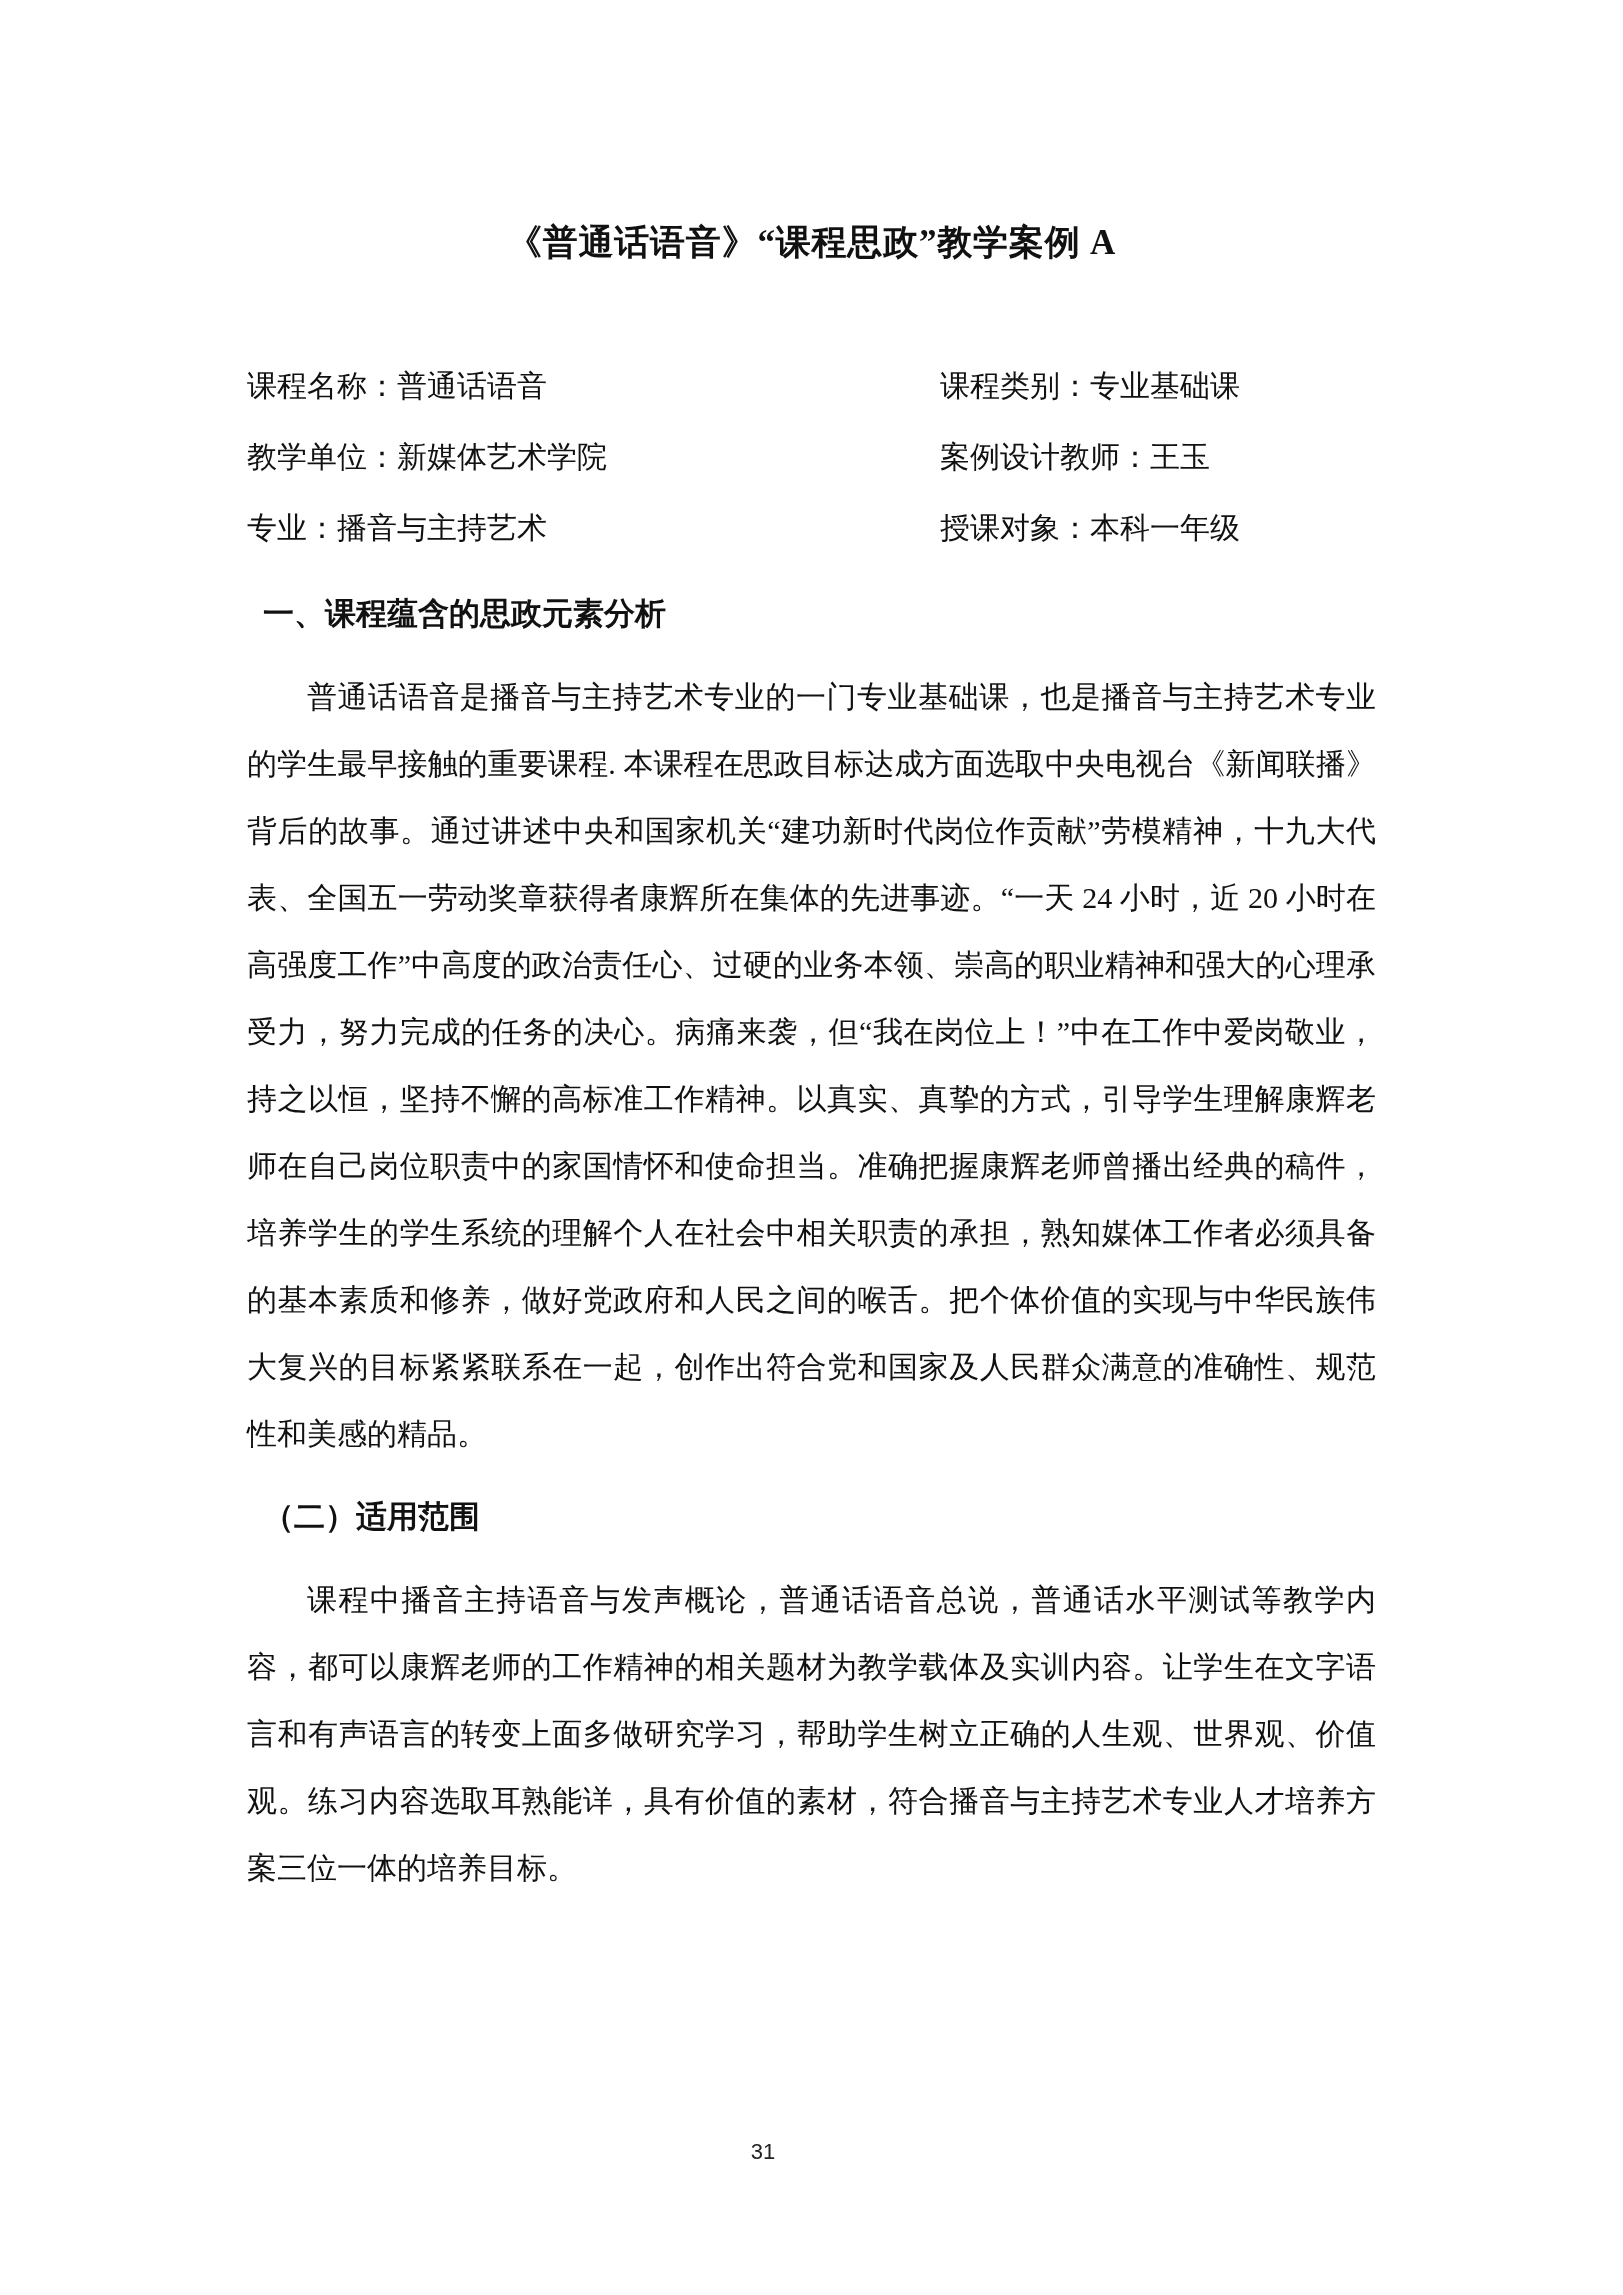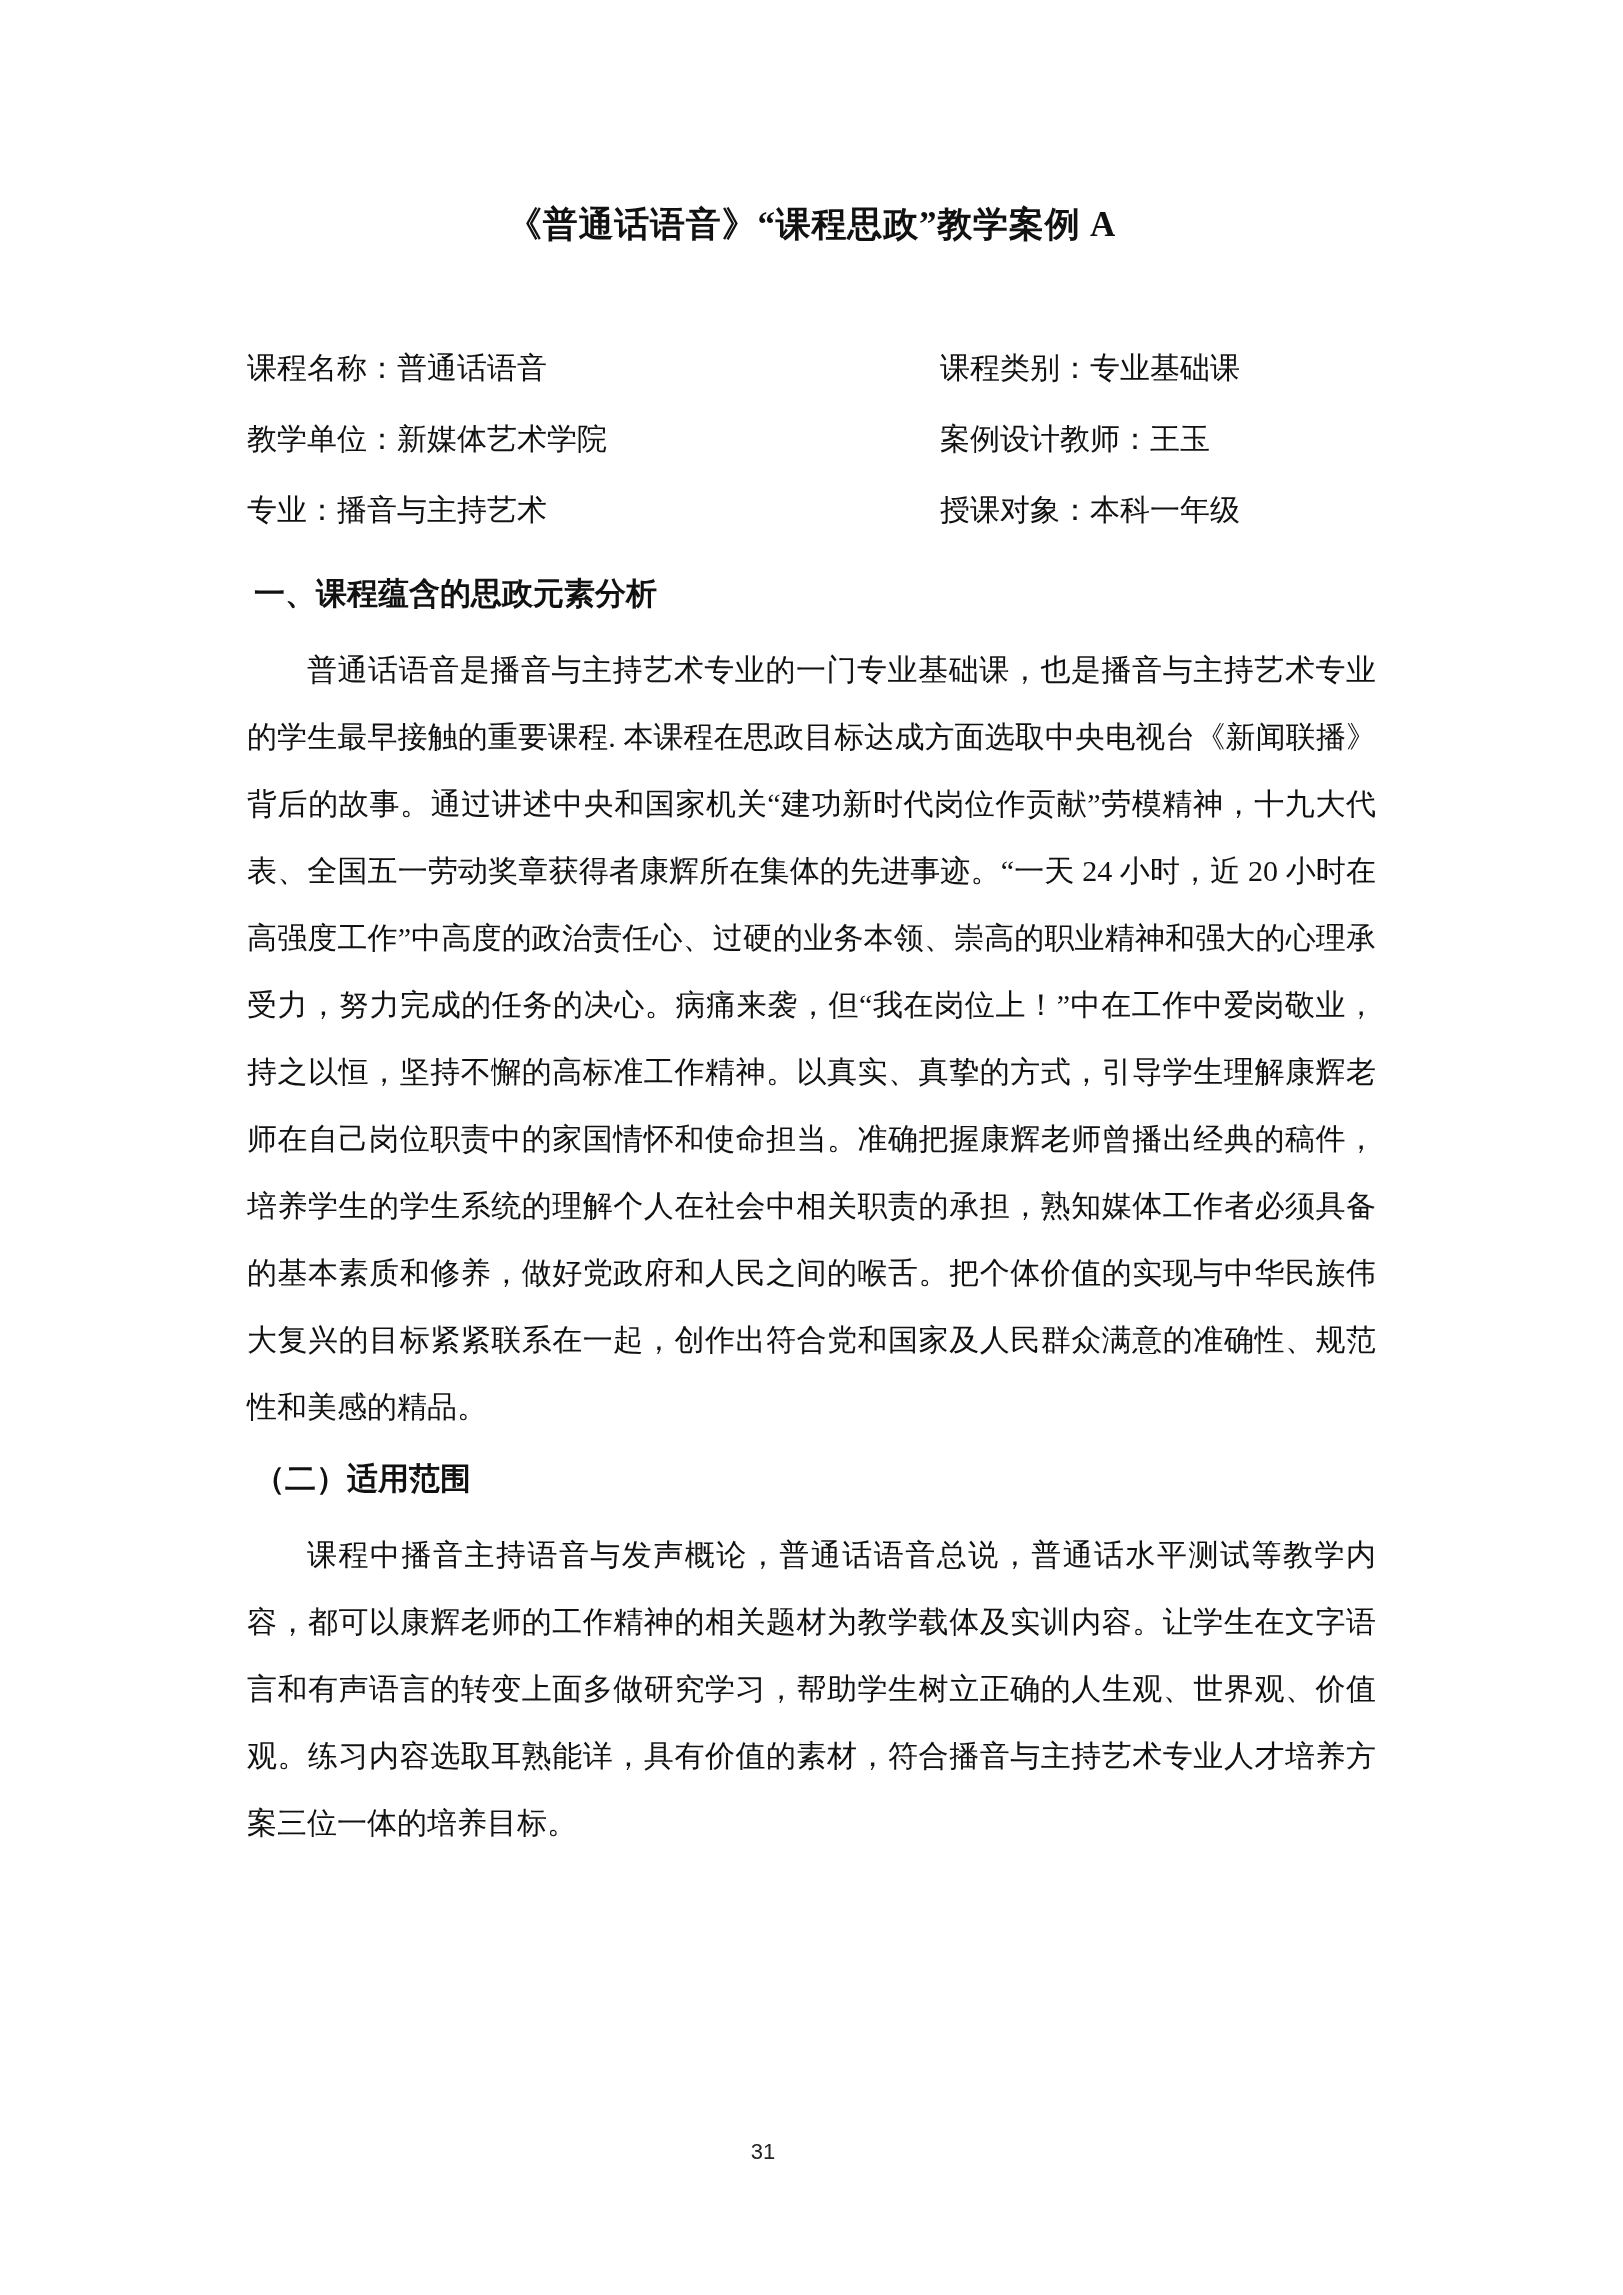--- a/index.html
+++ b/index.html
@@ -4,31 +4,31 @@
 <style>
   html,body{margin:0;padding:0;}
   body{
     width:1623px;height:2295px;
     background:#ffffff;color:#111111;
     font-family:"Liberation Serif","DejaVu Serif",serif;
     position:relative;overflow:hidden;
   }
   .page{padding:0 247px;position:relative;}
   .doc-title{
-    margin:0;padding-top:201px;
+    margin:18px;padding-top:201px;
     font-size:35px;line-height:48px;
     font-weight:bold;text-align:center;
     letter-spacing:0.8px;
     font-family:Liberation Serif, serif;
   }
   .meta{margin-top:83px;}
   .meta-row{position:relative;font-size:30px;line-height:71px;white-space:nowrap;}
   .meta-right{position:absolute;left:693px;top:0;}
   .sec-h{
-    font-size:31px;font-weight:bold;line-height:67px;margin:7px;font-family:Liberation Mono, monospace;
+    font-size:31px;font-weight:bold;line-height:67px;margin:16px;
   }
   .sec-h.first{margin-top:17.4px;}
   .body-para{
     font-size:30px;line-height:67px;margin:0;
     text-align:justify;text-justify:inter-ideograph;
     text-indent:2em;
   }
   .footer{
     position:absolute;left:0;top:2136px;width:1526px;
     text-align:center;

